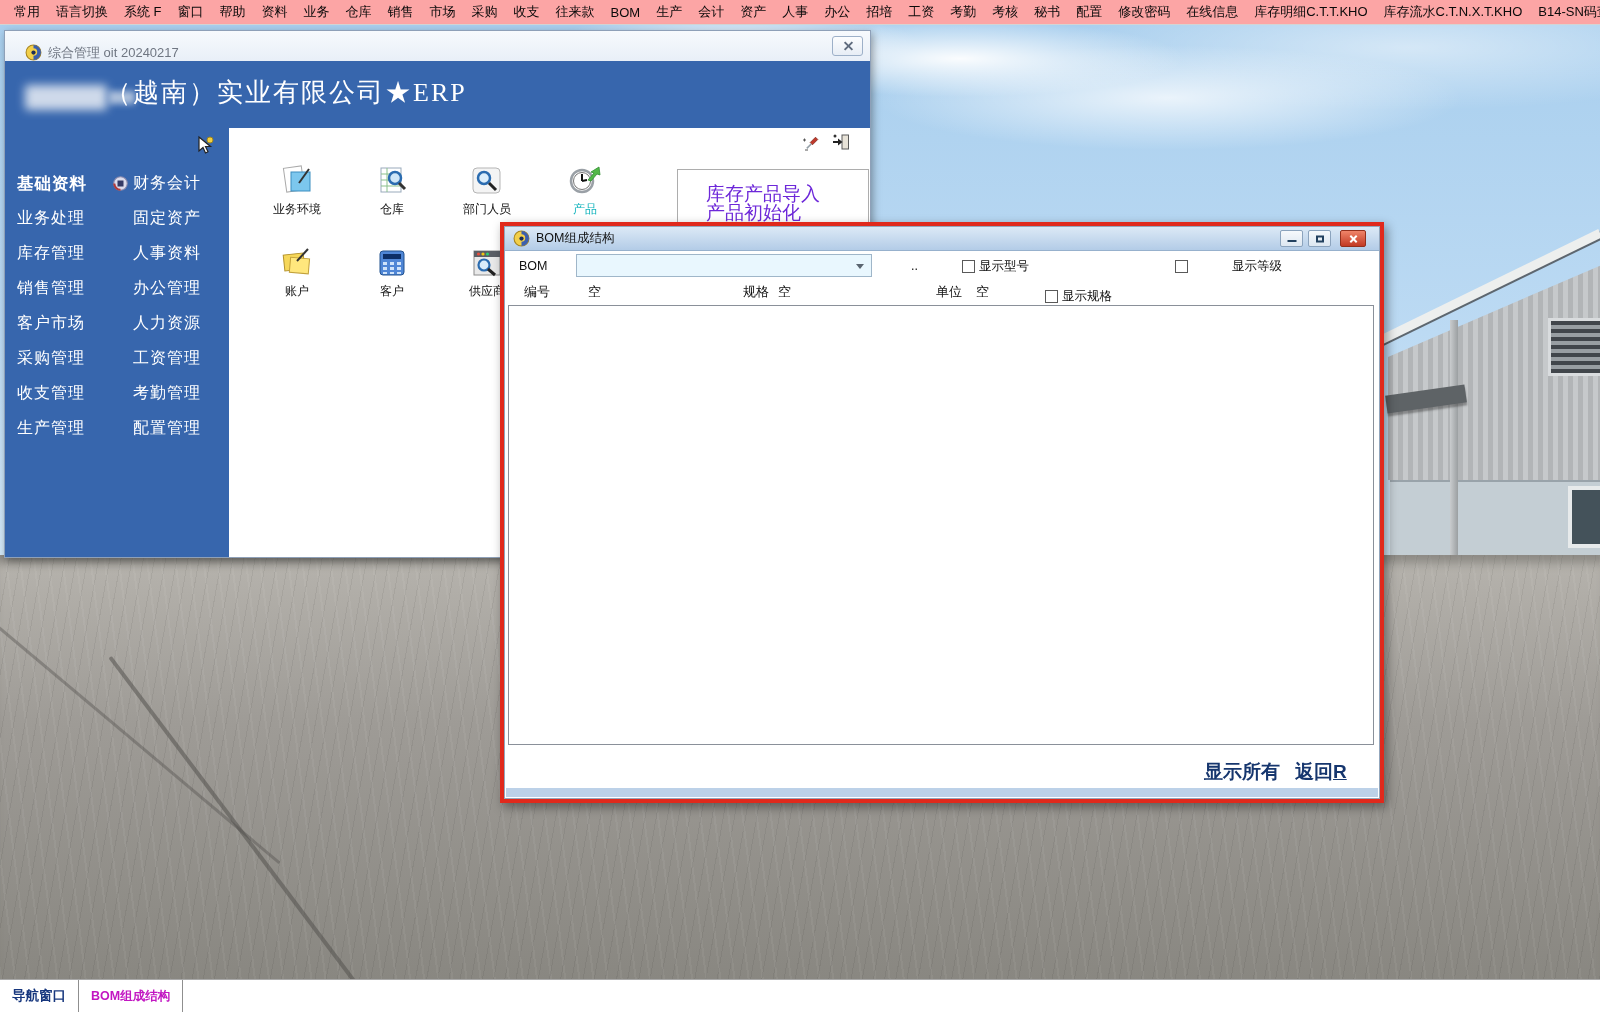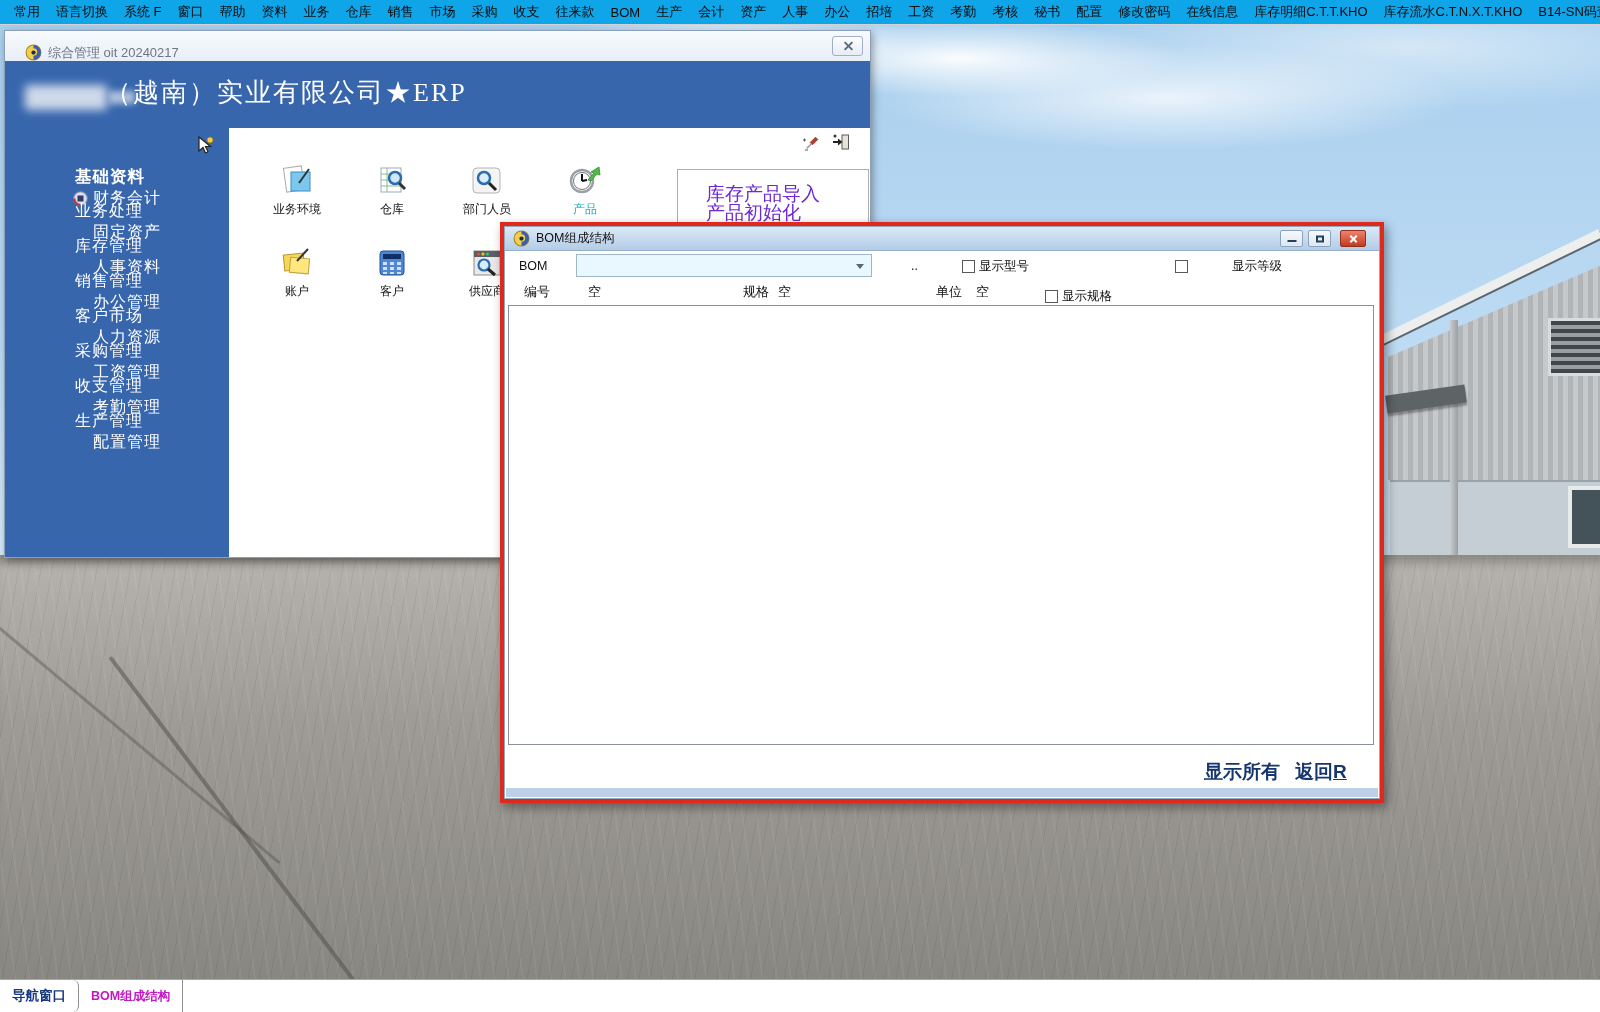--- a/index.html
+++ b/index.html
@@ -1,21 +1,21 @@
 <!DOCTYPE html>
 <html style="--header-blue: #3766ad; --dialog-border-red: #e0291c; --nav-tab-blue: #17377e; --active-tab-magenta: #c216c2; --selected-icon-label: #10b3bc; --footer-link-blue: #16366e;"><head>
 <meta charset="utf-8">
 <style>
   * { margin:0; padding:0; box-sizing:border-box; }
   html,body { width:1600px; height:1012px; }
   body { font-family:"Liberation Sans","DejaVu Sans",sans-serif; }
   .screen { position:relative; width:1600px; height:1012px; overflow:hidden; background:#cfe4f4; }
 
   
-  .menubar { position:absolute; left:0; top:0; width:1600px; height:25px; background:#0ea5e9;
+  .menubar { position:absolute; left:0; top:0; width:1600px; height:25px; background:#fca5a5;
     border-bottom:1px solid #d4d4d4; display:flex; align-items:center; padding-left:6px;
     white-space:nowrap; overflow:hidden; z-index:50; }
   .mi { font-size:13px; color:#0a0a0a; padding:0 8px; cursor:default; }
 
   
   .photo { position:absolute; left:0; top:25px; width:1600px; height:954px; overflow:hidden; }
   .sky { position:absolute; left:0; top:0; width:100%; height:560px;
     background:
       radial-gradient(ellipse 320px 55px at 60% 6%, rgba(255,255,255,.95), rgba(255,255,255,0) 70%),
       radial-gradient(ellipse 420px 75px at 73% 13%, rgba(255,255,255,.75), rgba(255,255,255,0) 70%),
@@ -65,21 +65,21 @@
   .xglyph::before { transform:rotate(45deg); } .xglyph::after { transform:rotate(-45deg); }
   .mw-header { position:absolute; left:0; top:30px; right:0; height:67px; background:var(--header-blue,#3766ad); }
   .company-line { position:absolute; left:100px; top:14px; color:#fff;
     font-family:"Liberation Serif","DejaVu Serif",serif; font-size:26px; letter-spacing:2px; }
   .blur-blob { position:absolute; left:20px; top:24px; width:82px; height:25px; background:#e9eef5;
     opacity:.85; filter:blur(5px); border-radius:3px; }
   .blur-mark { position:absolute; left:104px; top:30px; width:26px; height:13px; background:#dfe6ef;
     opacity:.7; filter:blur(3px); }
   .mw-sidebar { position:absolute; left:0; top:97px; bottom:0; width:224px; background:var(--header-blue,#3766ad);
     padding-top:38px; }
-  .sb-row { display:flex; height:35px; align-items:center;flex-direction:column; }
+  .sb-row { display:flex; height:35px; align-items:center; }
   .sb-cell { color:#fff; font-size:16px; letter-spacing:1px; cursor:default; }
   .sb-left { width:108px; padding-left:12px; }
   .sb-right { display:flex; align-items:center; }
   .sb-row:first-child .sb-left { font-weight:bold; font-size:16.5px; }
   .fin-icon { width:15px; height:15px; margin-right:5px; }
   .sb-right .spacer { width:20px; }
   .mw-content { position:absolute; left:224px; top:97px; right:0; bottom:0; background:#fff; }
   .di { position:absolute; width:72px; text-align:center; cursor:default; }
   .di-label { display:block; margin-top:3px; font-size:12px; color:#111; }
   .di.selected .di-label { color:var(--selected-icon-label,#10b3bc); }
@@ -122,21 +122,21 @@
   .foot-btn { position:absolute; top:508px; font-size:19px; font-weight:bold;
     color:var(--footer-link-blue,#16366e); cursor:default; }
   .accel { text-decoration:underline; }
   .bottom-strip { position:absolute; left:1px; bottom:1px; right:1px; height:9px; background:#bcd1e8; }
 
   
   .taskbar { position:absolute; left:0; top:979px; width:1600px; height:33px; background:#fff;
     border-top:1px solid #a9a9a9; display:flex; align-items:stretch; z-index:90; }
   .tb-tab { display:flex; align-items:center; padding:0 12px; border-right:1px solid #8f8f8f;
     font-size:13.5px; font-weight:bold; cursor:default; }
-  .tb-nav { color:var(--nav-tab-blue,#17377e);border-radius:6px; }
+  .tb-nav { color:var(--nav-tab-blue,#17377e); }
   .tb-bom { color:var(--active-tab-magenta,#c216c2); font-size:12.5px; }
 </style>
 </head>
 <body>
 
 <div class="screen">
 
   <div class="menubar">
 
   <span class="mi">常用</span>

